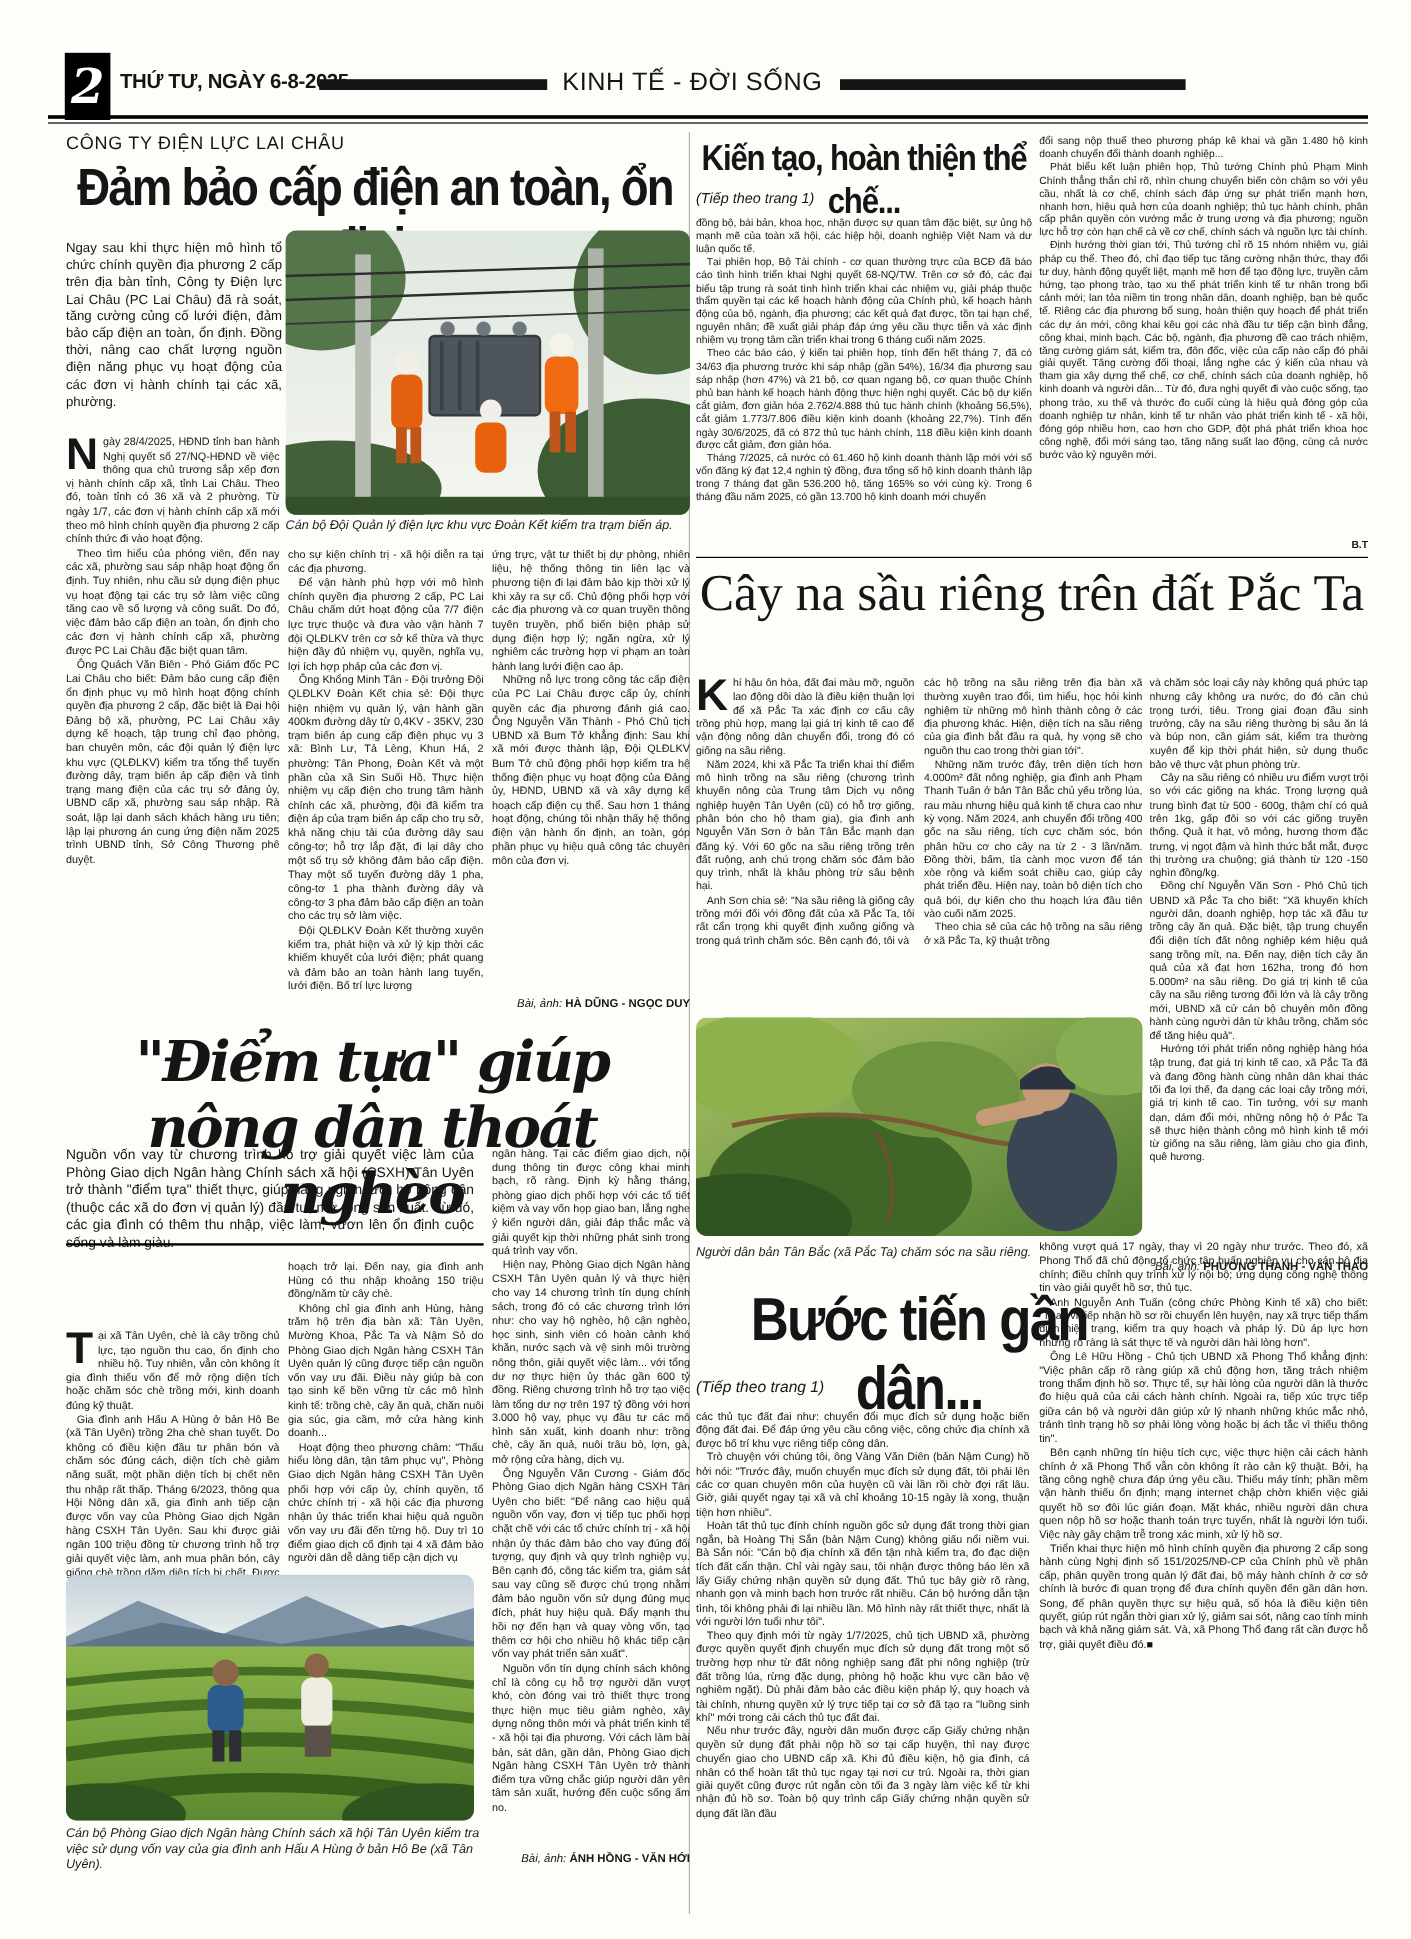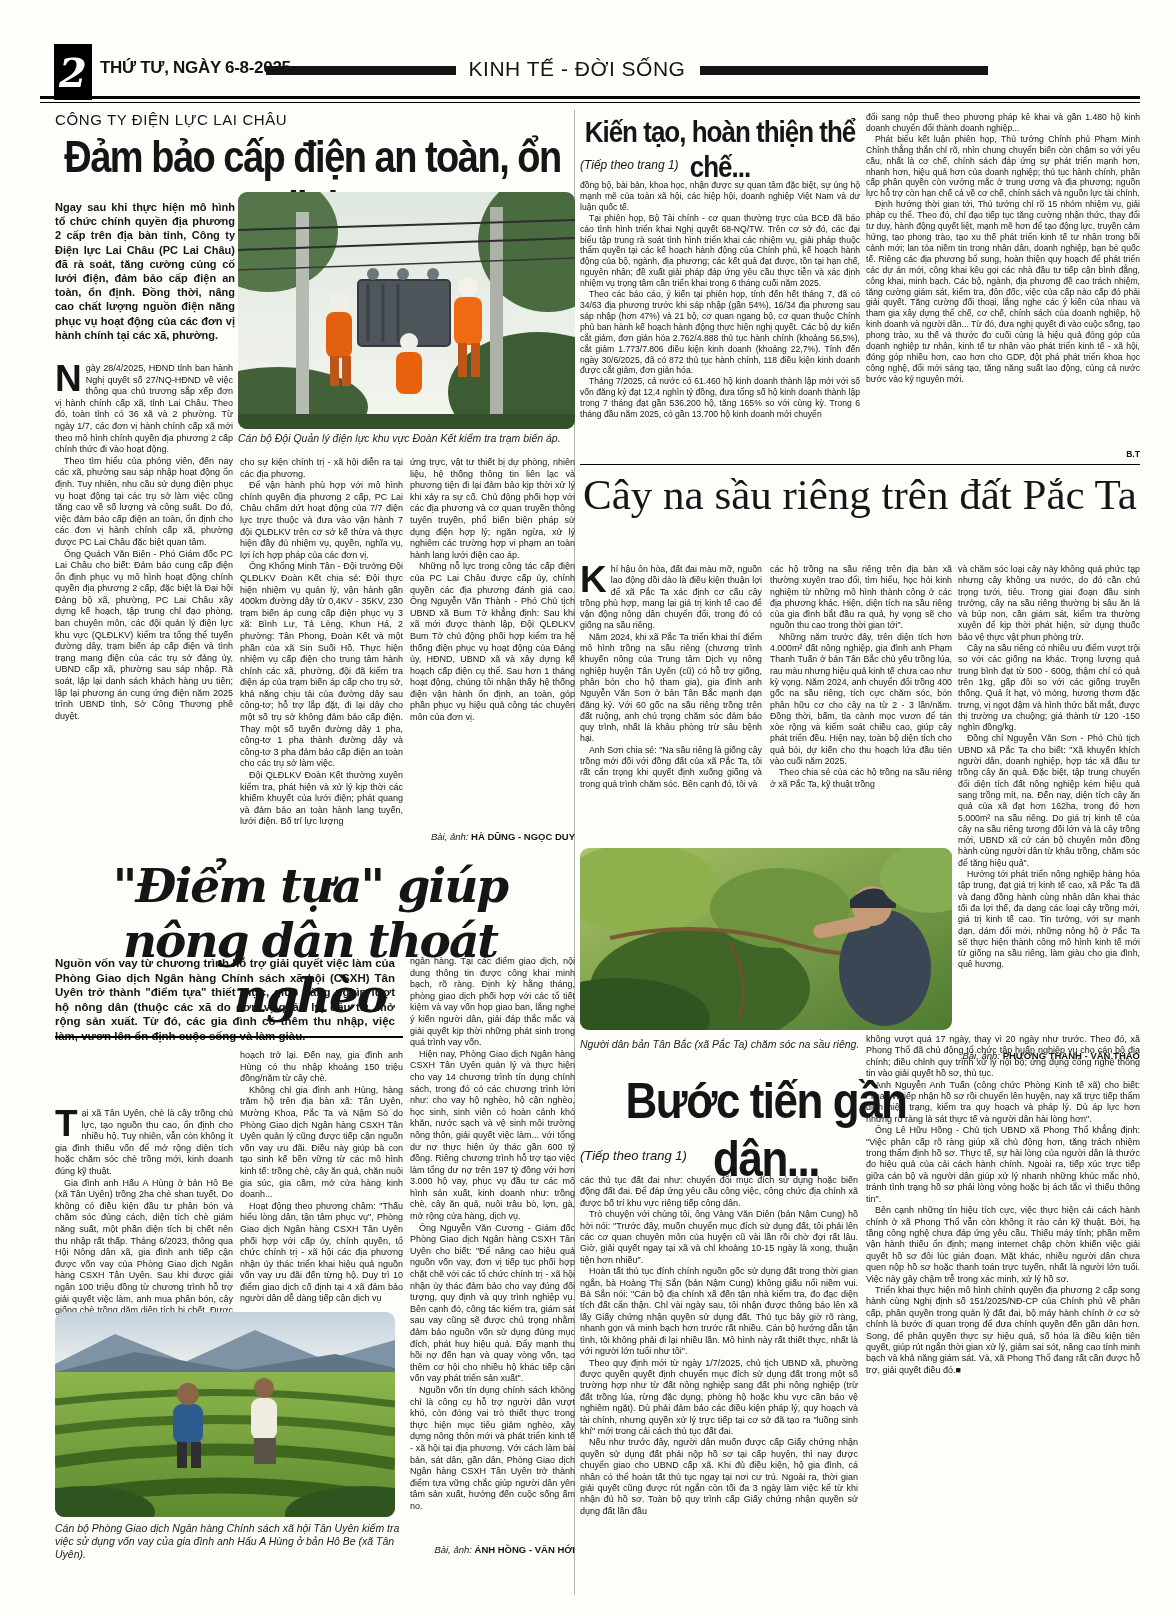--- a/index.html
+++ b/index.html
@@ -26,21 +26,21 @@
   .col p{margin:0;text-indent:9px;text-align:justify;}
   .col p.cont{text-indent:0;}
   .col{overflow:hidden;}
   [data-dropcap] p:first-child{text-indent:0;}
   [data-dropcap] p:first-child::first-letter{float:left;font-size:37px;line-height:30px;
       font-weight:bold;padding:1px 4px 0 0;}
   .t-left{font-size:9px;line-height:11.6px;}
   .t-kt{font-size:8.6px;line-height:10.9px;}
   .t-cn{font-size:8.8px;line-height:11.3px;}
   .t-bt{font-size:9px;line-height:11.4px;}
-  .intro{font-weight:bold;text-align:justify;}
+  .intro{font-weight:normal;text-align:justify;}
   .caption{font-style:italic;color:#1c1c1c;}
   .byline{text-align:right;}
   .byline .lbl{font-style:italic;}
   .byline .nm{font-weight:bold;}
   .photo{border-radius:9px;overflow:hidden;display:block;}
 </style>
 </head>
 <body>
 
 <div class="page">

